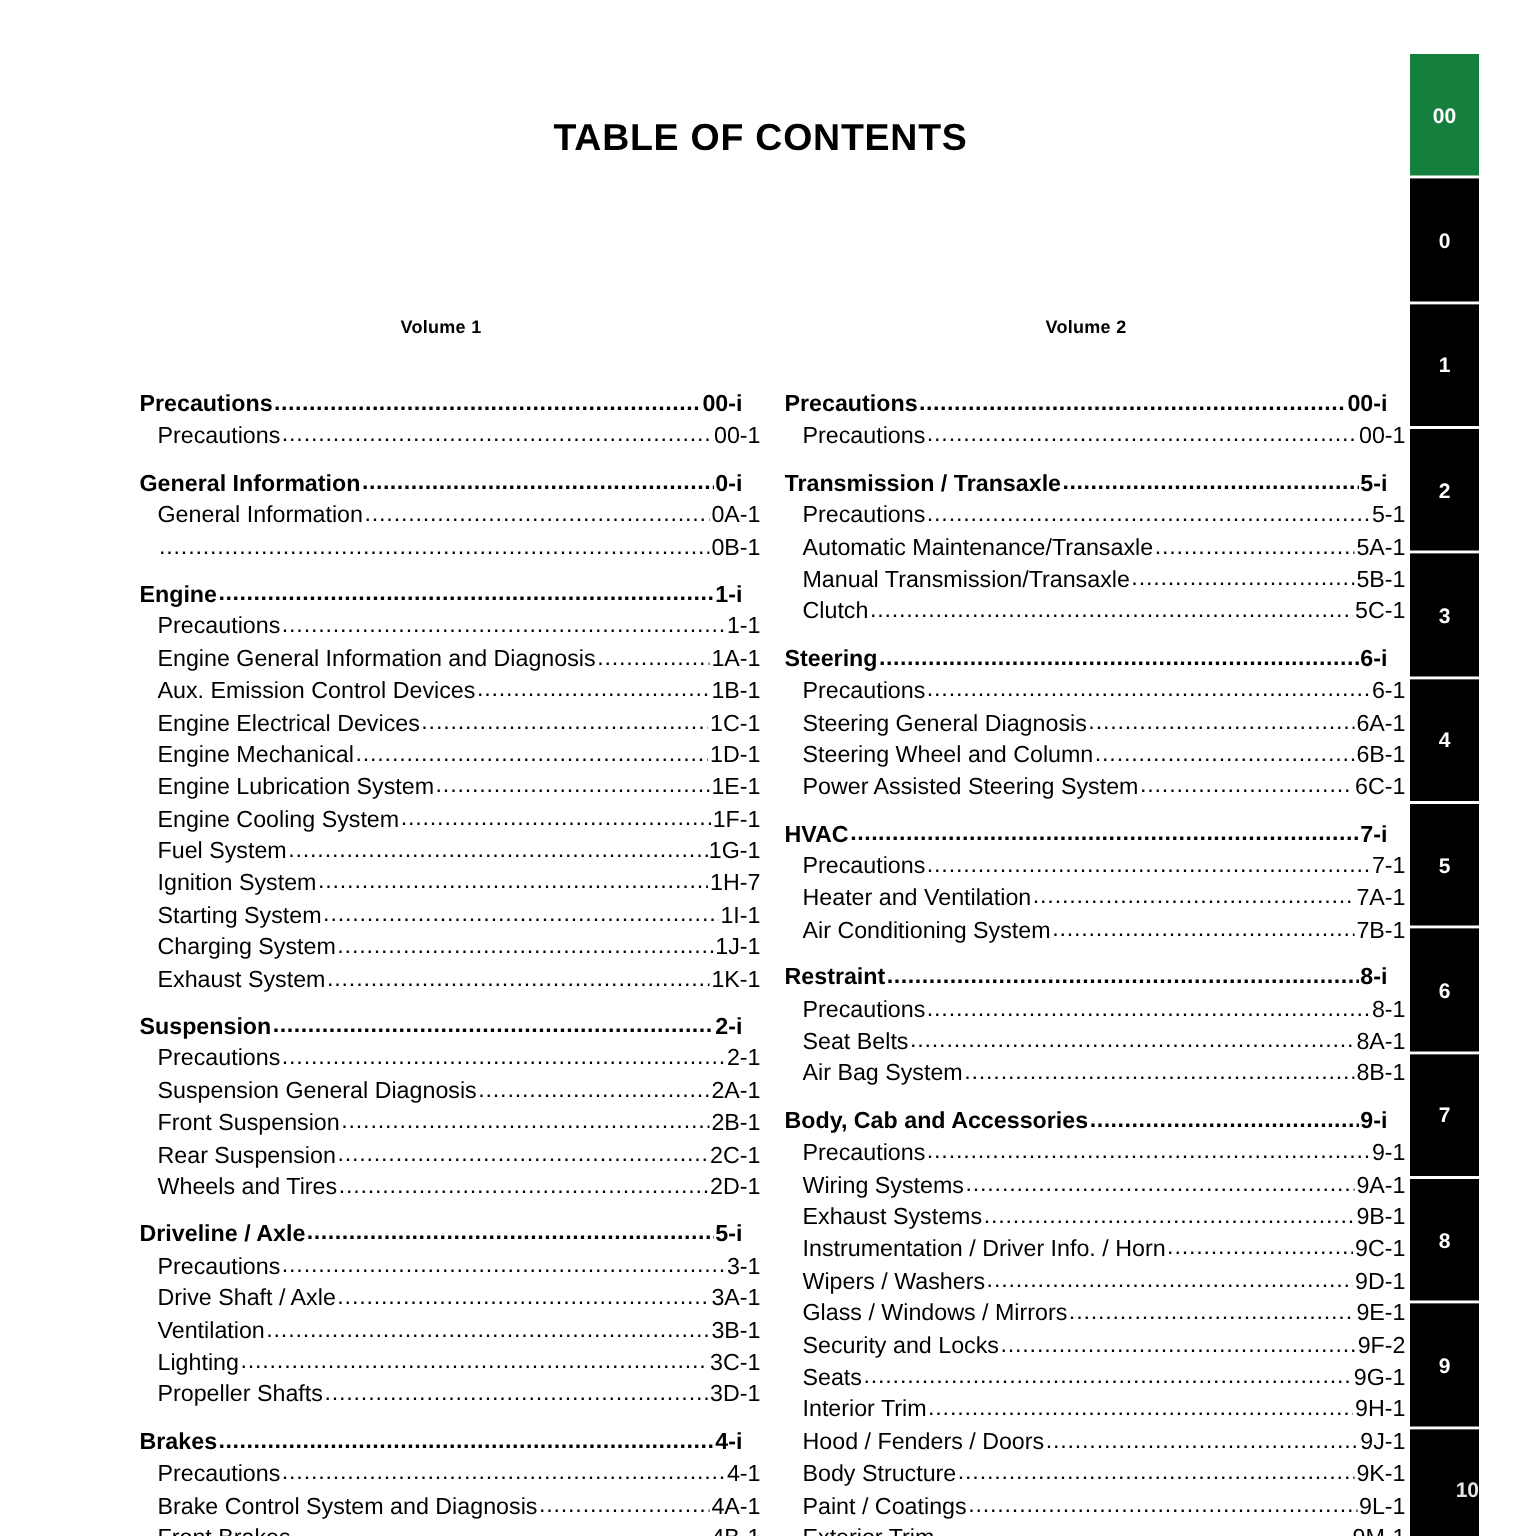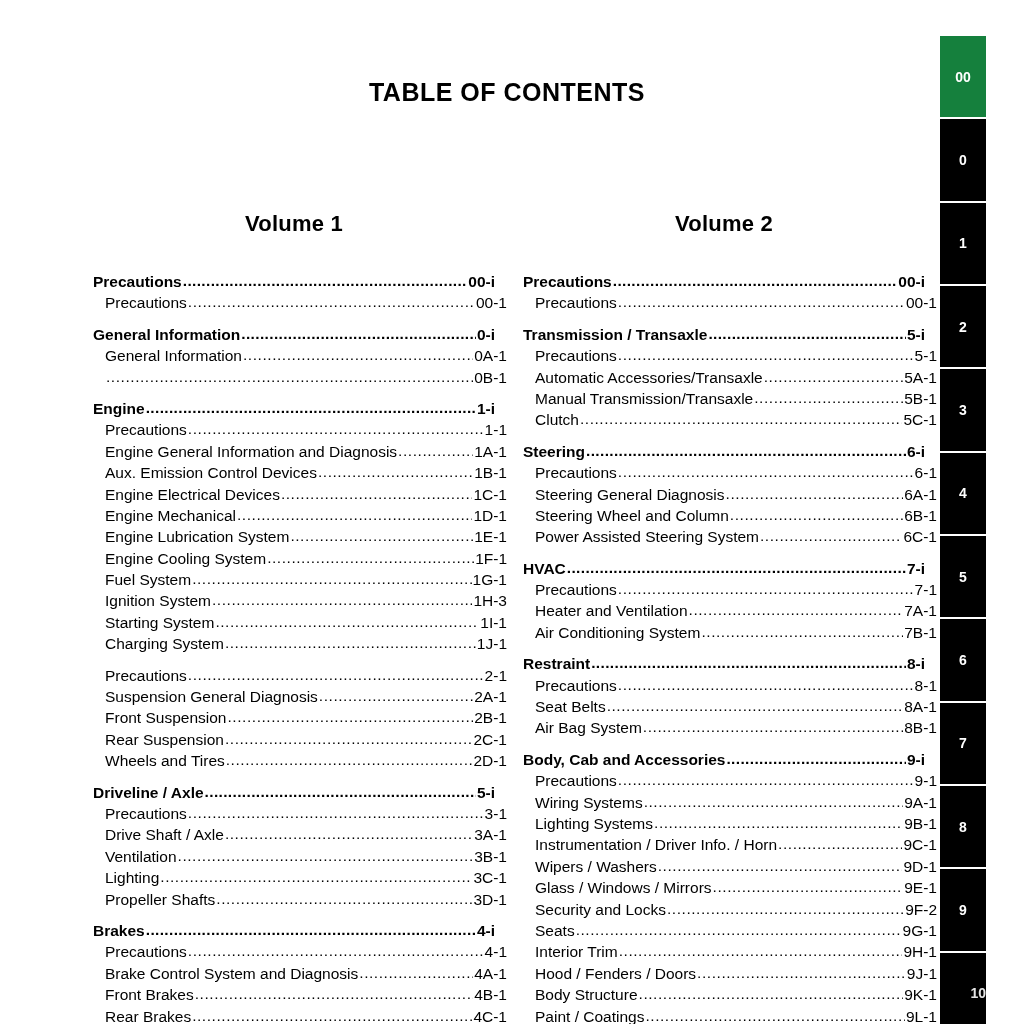--- a/index.html
+++ b/index.html
@@ -38,21 +38,21 @@
   
   .toc-column {
     position: absolute;
     top: 193px;
   }
   #column-left  { left: 93px;  width: 402px; }
   #column-right { left: 523px; width: 402px; }
 
   .volume-heading {
     text-align: center;
-    font-size: 22px;
+    font-size: 12px;
     font-weight: bold;
     margin: 0 0 34px 0;
     letter-spacing: 0.2px;
   }
 
   .toc-section { margin-bottom: 10px; }
   .toc-section:last-child { margin-bottom: 0; }
 
   .toc-row {
     display: flex;
@@ -198,34 +198,44 @@
             <span class="r-page">1F-1</span>
           </div>
           <div class="toc-row row-sub">
             <span class="r-label">Fuel System</span>
             <span class="r-leader"></span>
             <span class="r-page">1G-1</span>
           </div>
           <div class="toc-row row-sub">
             <span class="r-label">Ignition System</span>
             <span class="r-leader"></span>
-            <span class="r-page">1H-3</span>
+            <span class="r-page">1H-7</span>
           </div>
           <div class="toc-row row-sub">
             <span class="r-label">Starting System</span>
             <span class="r-leader"></span>
             <span class="r-page">1I-1</span>
           </div>
           <div class="toc-row row-sub">
             <span class="r-label">Charging System</span>
             <span class="r-leader"></span>
             <span class="r-page">1J-1</span>
           </div>
-        </div>
-        <div class="toc-section">
+          <div class="toc-row row-sub">
+            <span class="r-label">Exhaust System</span>
+            <span class="r-leader"></span>
+            <span class="r-page">1K-1</span>
+          </div>
+        </div>
+        <div class="toc-section">
+          <div class="toc-row row-head">
+            <span class="r-label">Suspension</span>
+            <span class="r-leader"></span>
+            <span class="r-page">2-i</span>
+          </div>
           <div class="toc-row row-sub">
             <span class="r-label">Precautions</span>
             <span class="r-leader"></span>
             <span class="r-page">2-1</span>
           </div>
           <div class="toc-row row-sub">
             <span class="r-label">Suspension General Diagnosis</span>
             <span class="r-leader"></span>
             <span class="r-page">2A-1</span>
           </div>
@@ -327,21 +337,21 @@
             <span class="r-label">Transmission / Transaxle</span>
             <span class="r-leader"></span>
             <span class="r-page">5-i</span>
           </div>
           <div class="toc-row row-sub">
             <span class="r-label">Precautions</span>
             <span class="r-leader"></span>
             <span class="r-page">5-1</span>
           </div>
           <div class="toc-row row-sub">
-            <span class="r-label">Automatic Accessories/Transaxle</span>
+            <span class="r-label">Automatic Maintenance/Transaxle</span>
             <span class="r-leader"></span>
             <span class="r-page">5A-1</span>
           </div>
           <div class="toc-row row-sub">
             <span class="r-label">Manual Transmission/Transaxle</span>
             <span class="r-leader"></span>
             <span class="r-page">5B-1</span>
           </div>
           <div class="toc-row row-sub">
             <span class="r-label">Clutch</span>
@@ -430,21 +440,21 @@
             <span class="r-label">Precautions</span>
             <span class="r-leader"></span>
             <span class="r-page">9-1</span>
           </div>
           <div class="toc-row row-sub">
             <span class="r-label">Wiring Systems</span>
             <span class="r-leader"></span>
             <span class="r-page">9A-1</span>
           </div>
           <div class="toc-row row-sub">
-            <span class="r-label">Lighting Systems</span>
+            <span class="r-label">Exhaust Systems</span>
             <span class="r-leader"></span>
             <span class="r-page">9B-1</span>
           </div>
           <div class="toc-row row-sub">
             <span class="r-label">Instrumentation / Driver Info. / Horn</span>
             <span class="r-leader"></span>
             <span class="r-page">9C-1</span>
           </div>
           <div class="toc-row row-sub">
             <span class="r-label">Wipers / Washers</span>

